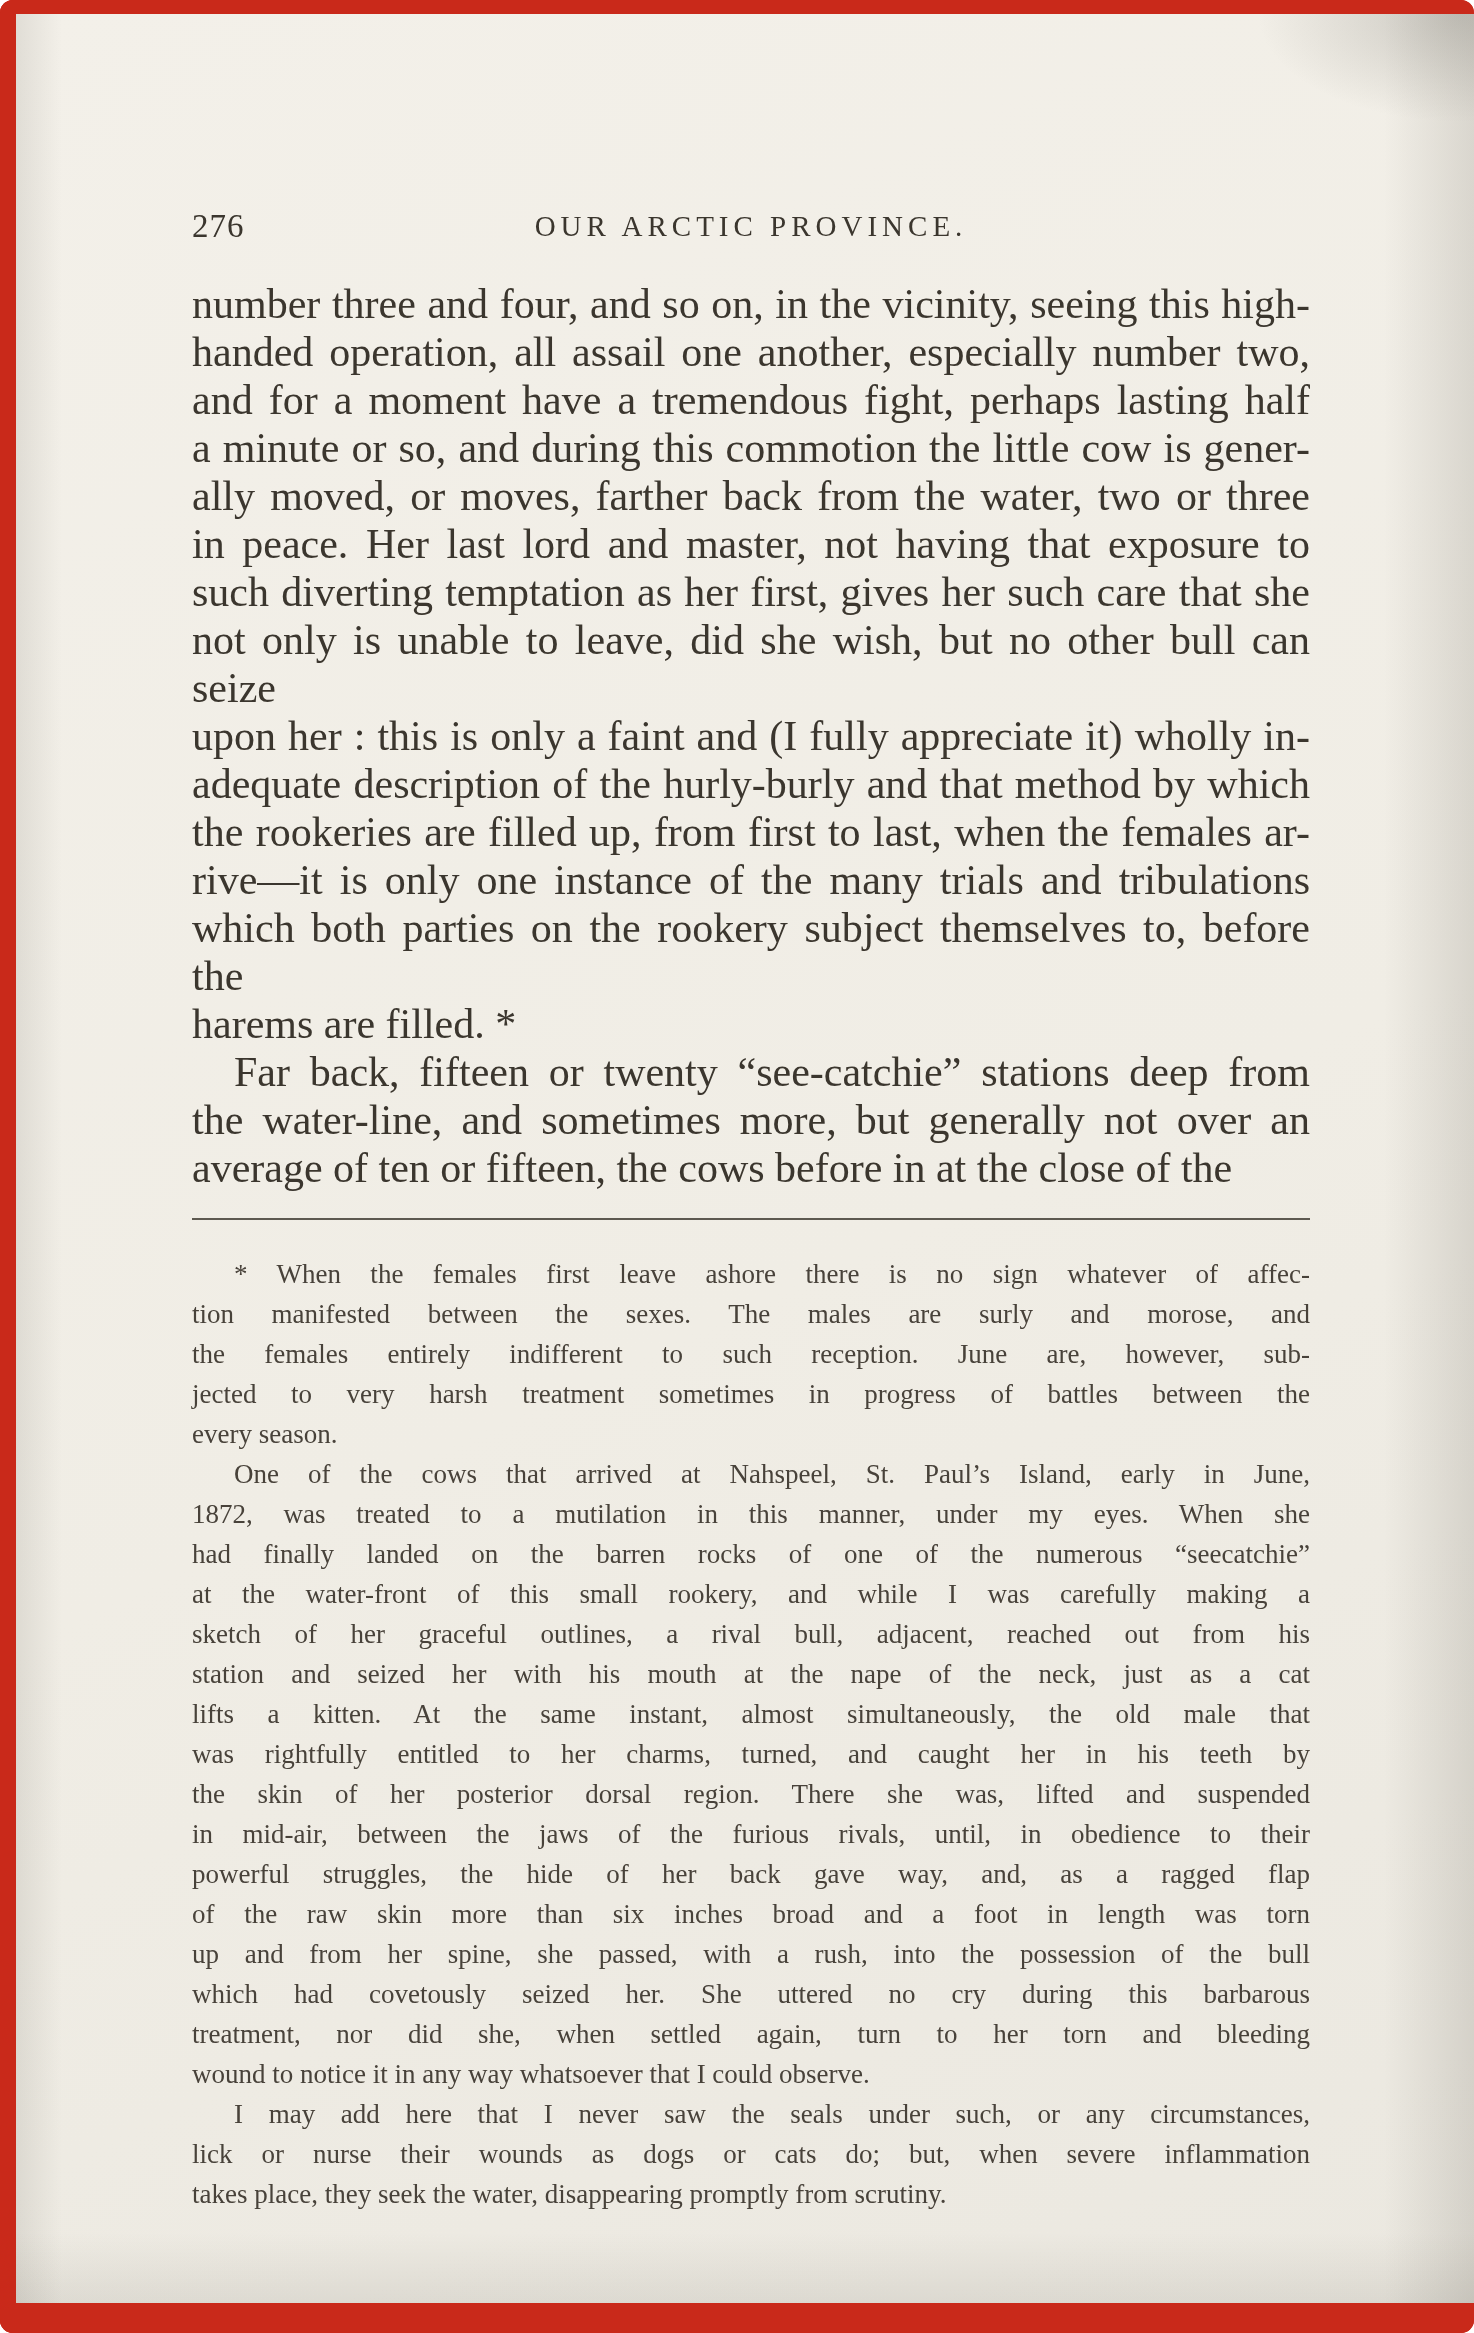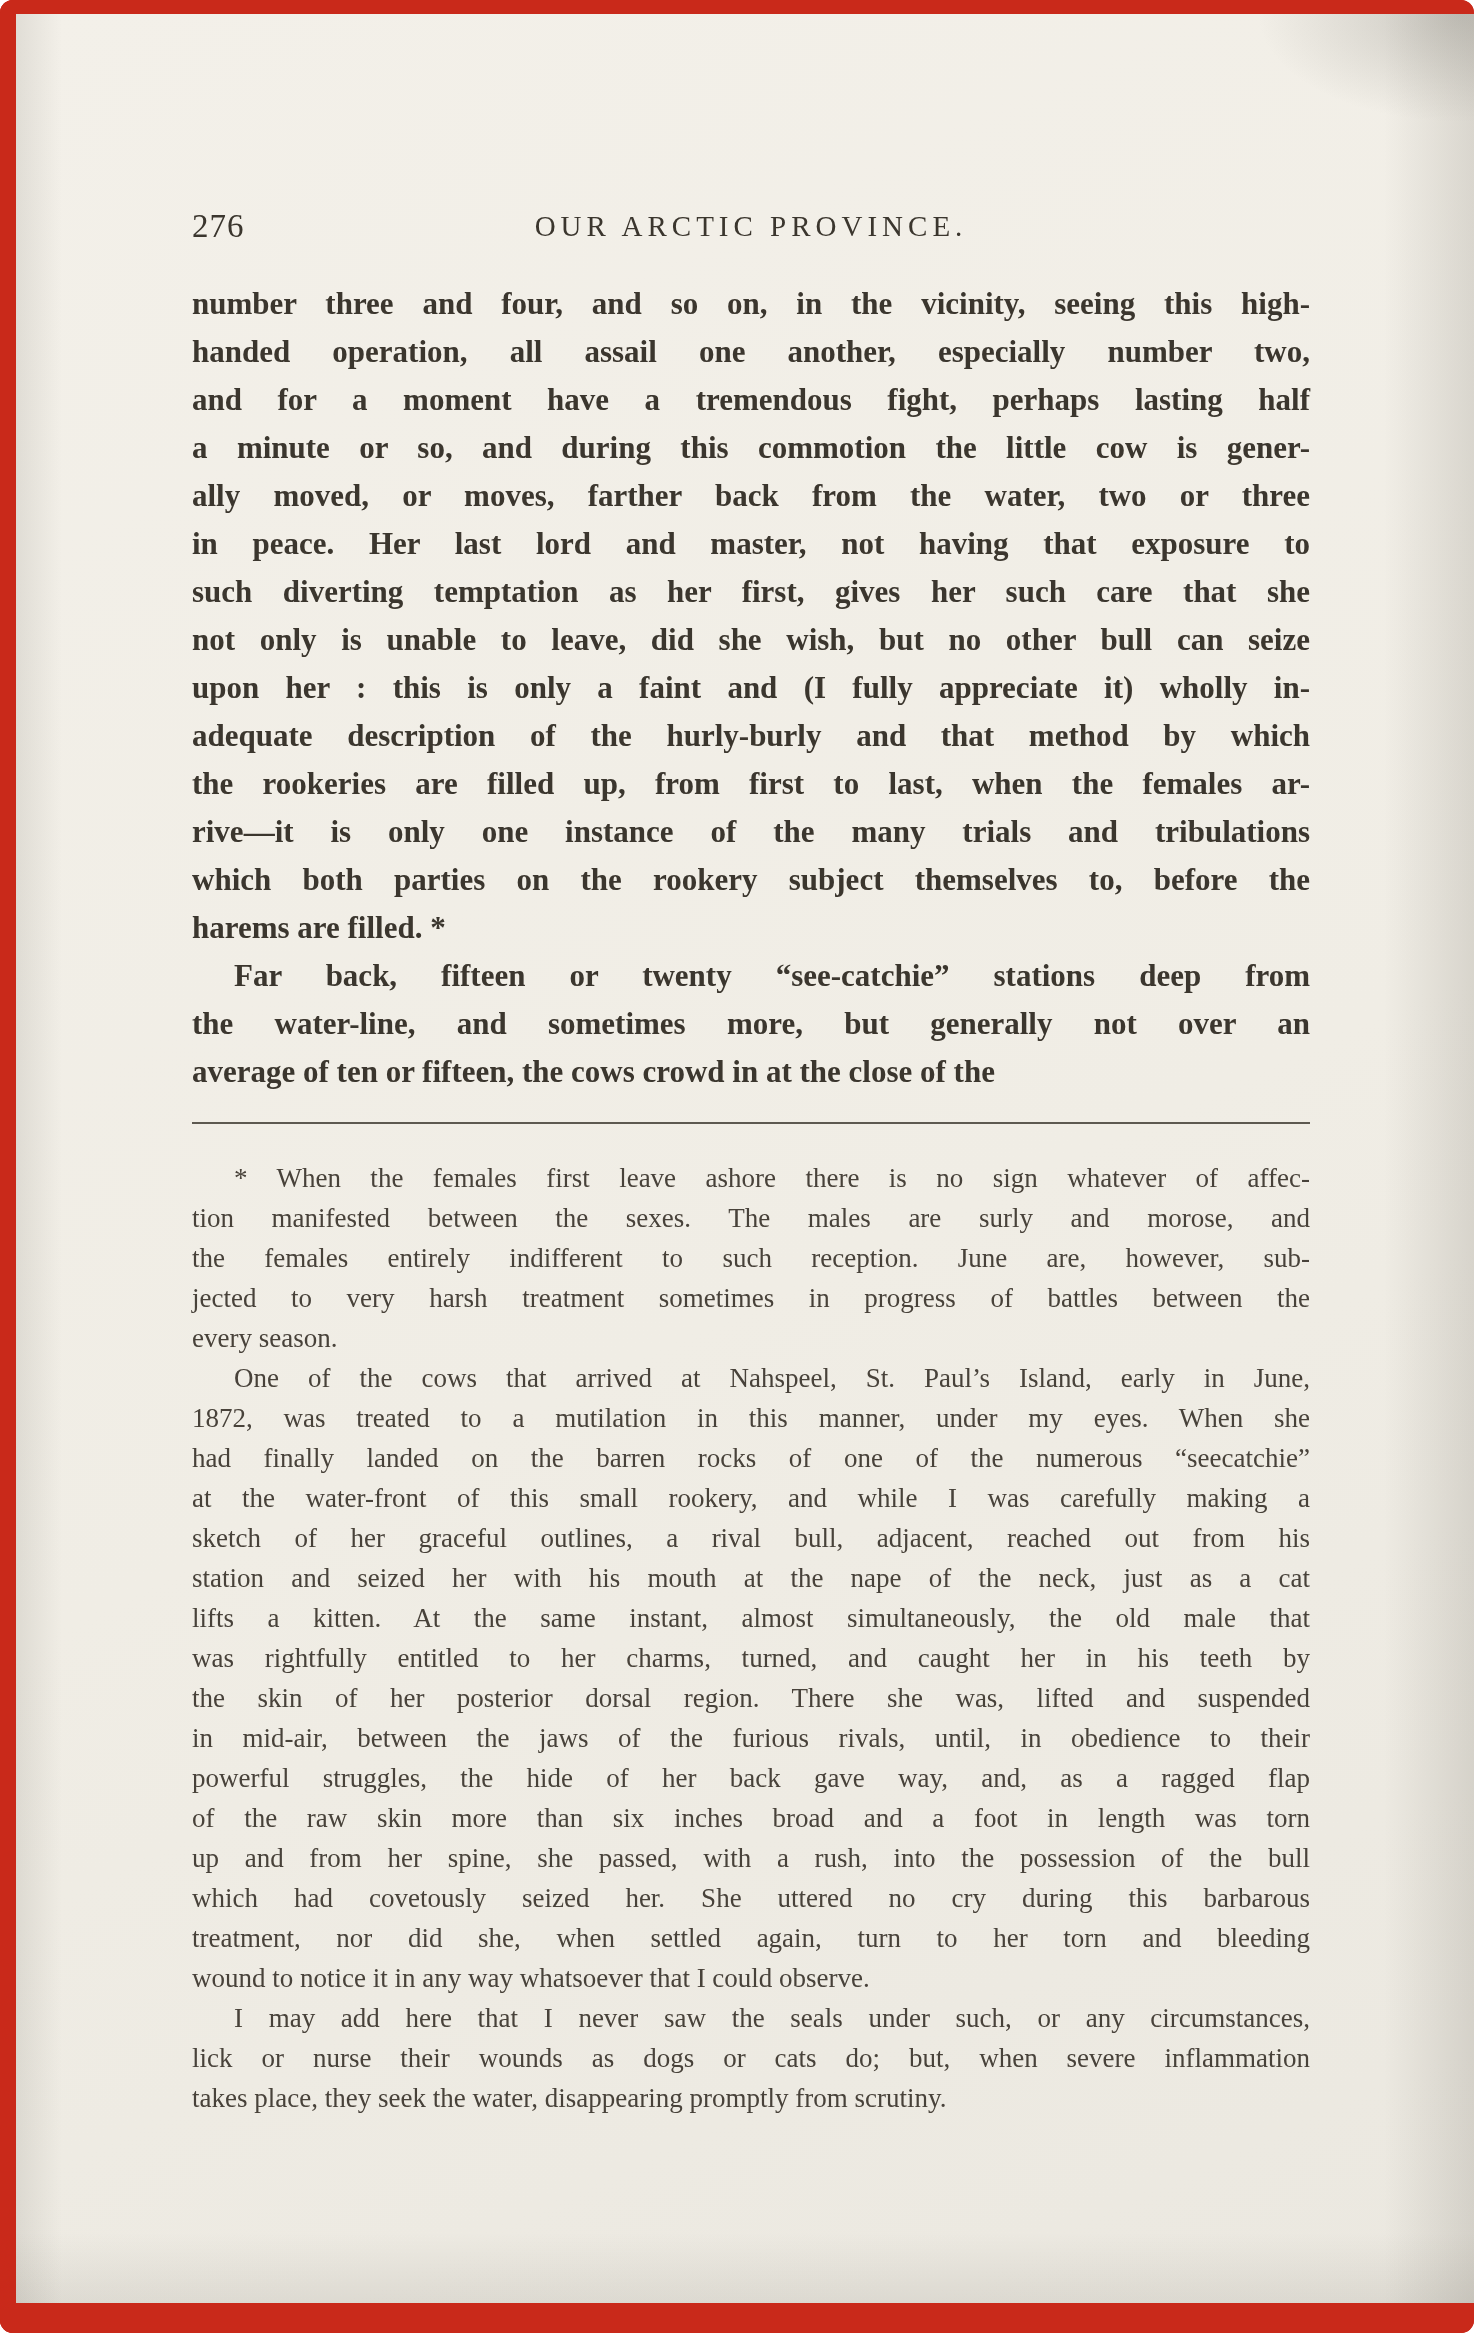--- a/index.html
+++ b/index.html
@@ -44,25 +44,24 @@
     font-size:33px;letter-spacing:1px;
   }
   .running-title{
     text-align:center;
     font-size:29px;
     letter-spacing:5px;
     padding-top:4px;
     margin-top:44px;
   }
   .body-text .tline{
-    font-size:31px;
+    font-size:42px;
     line-height:48px;
     text-align:justify;
     text-align-last:justify;
-    font-weight:bold;
   }
   .body-text .tline.last{text-align-last:left;}
   .tline.first-indent{text-indent:42px;}
   .separator{
     margin:26px 0 0 0;
     border:none;
     border-top:2px solid var(--rule);
     width:100%;
   }
   .footnote{margin-top:34px;color:var(--footnote-ink);}
@@ -103,21 +102,21 @@
             <div class="tline">upon her : this is only a faint and (I fully appreciate it) wholly in-</div>
             <div class="tline">adequate description of the hurly-burly and that method by which</div>
             <div class="tline">the rookeries are filled up, from first to last, when the females ar-</div>
             <div class="tline">rive—it is only one instance of the many trials and tribulations</div>
             <div class="tline">which both parties on the rookery subject themselves to, before the</div>
             <div class="tline last">harems are filled. *</div>
           </div>
           <div class="para">
             <div class="tline first-indent">Far back, fifteen or twenty “see-catchie” stations deep from</div>
             <div class="tline">the water-line, and sometimes more, but generally not over an</div>
-            <div class="tline last">average of ten or fifteen, the cows crowd in at the close of the</div>
+            <div class="tline last">average of ten or fifteen, the cows before in at the close of the</div>
           </div>
         </div>
 
       <hr class="separator">
 
       <div class="footnote">
           <div class="para">
             <div class="tline first-indent">* When the females first leave ashore there is no sign whatever of affec-</div>
             <div class="tline">tion manifested between the sexes. The males are surly and morose, and</div>
             <div class="tline">the females entirely indifferent to such reception. June are, however, sub-</div>

